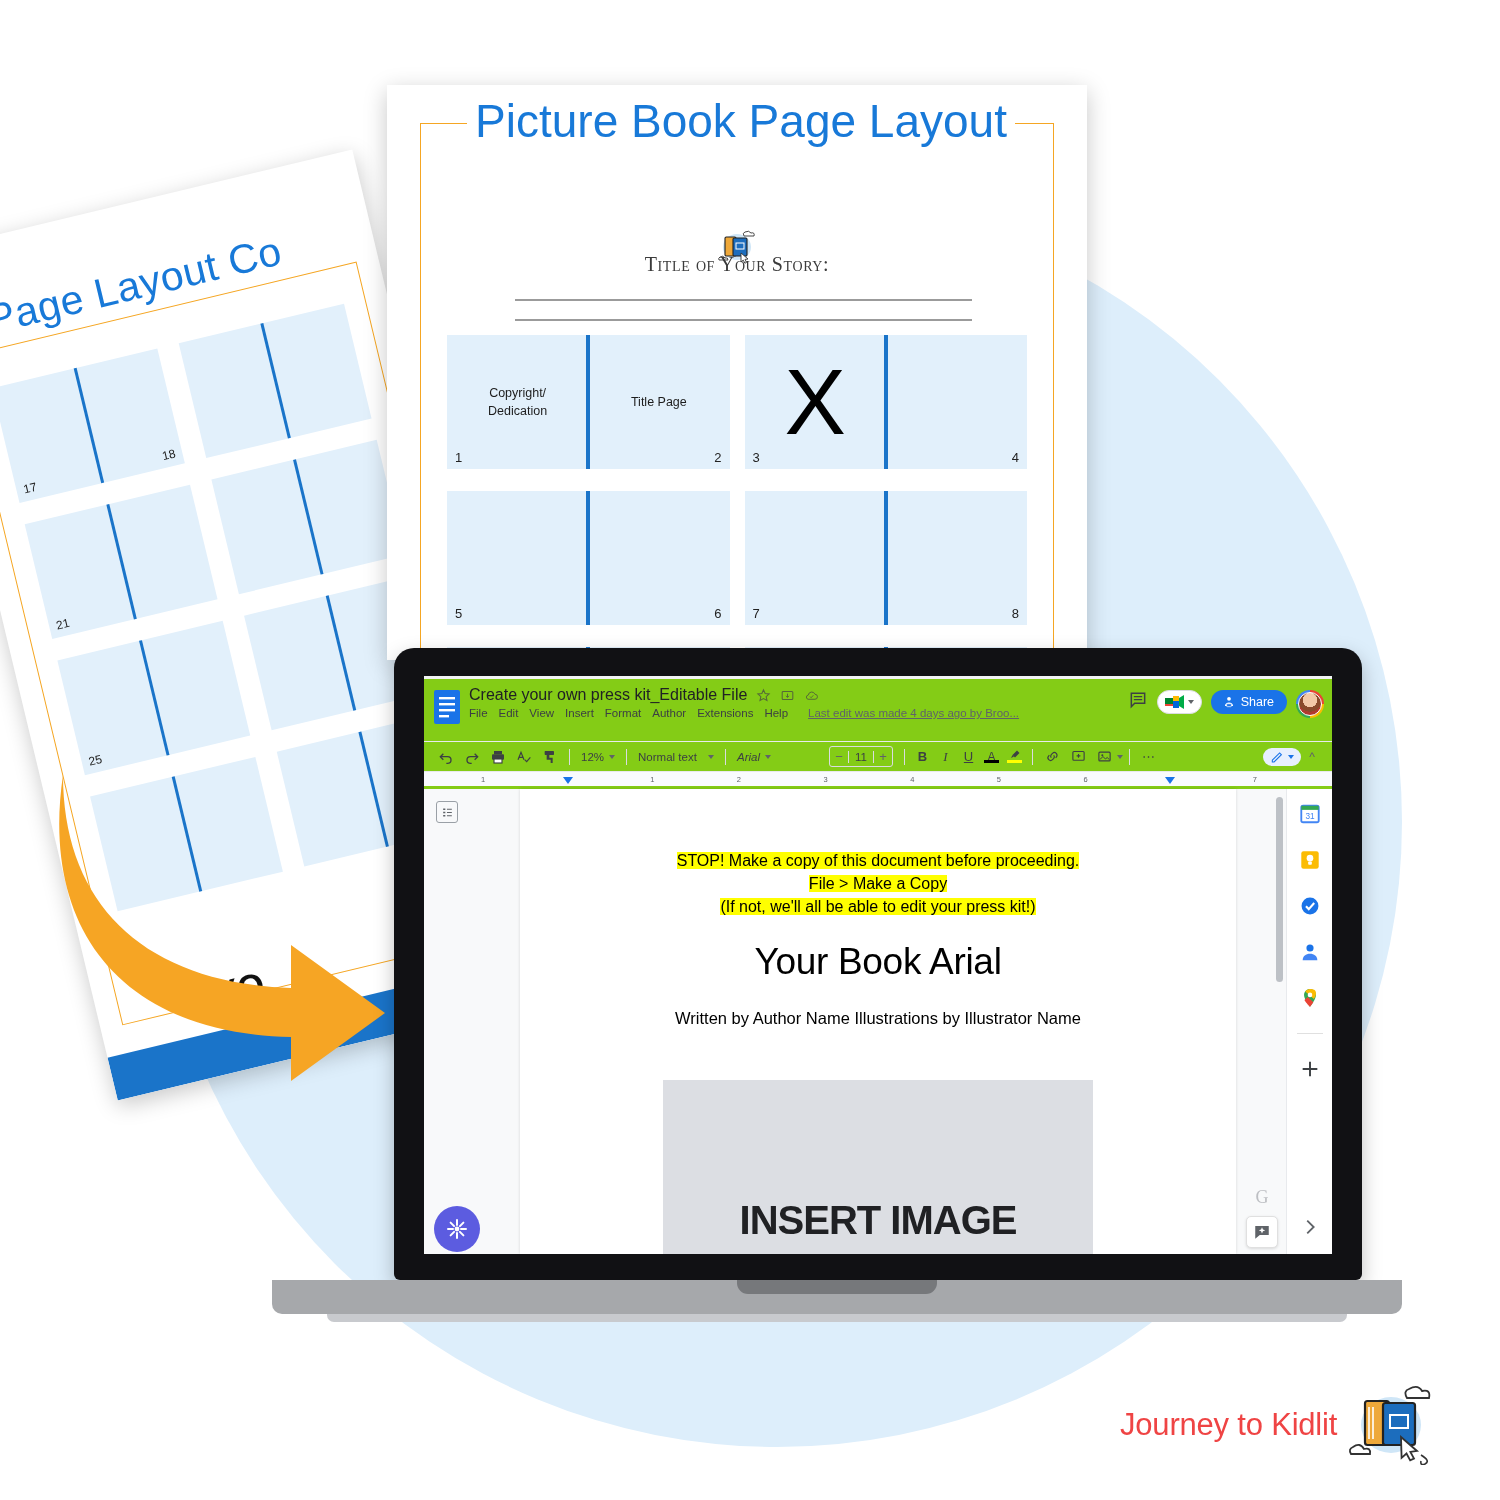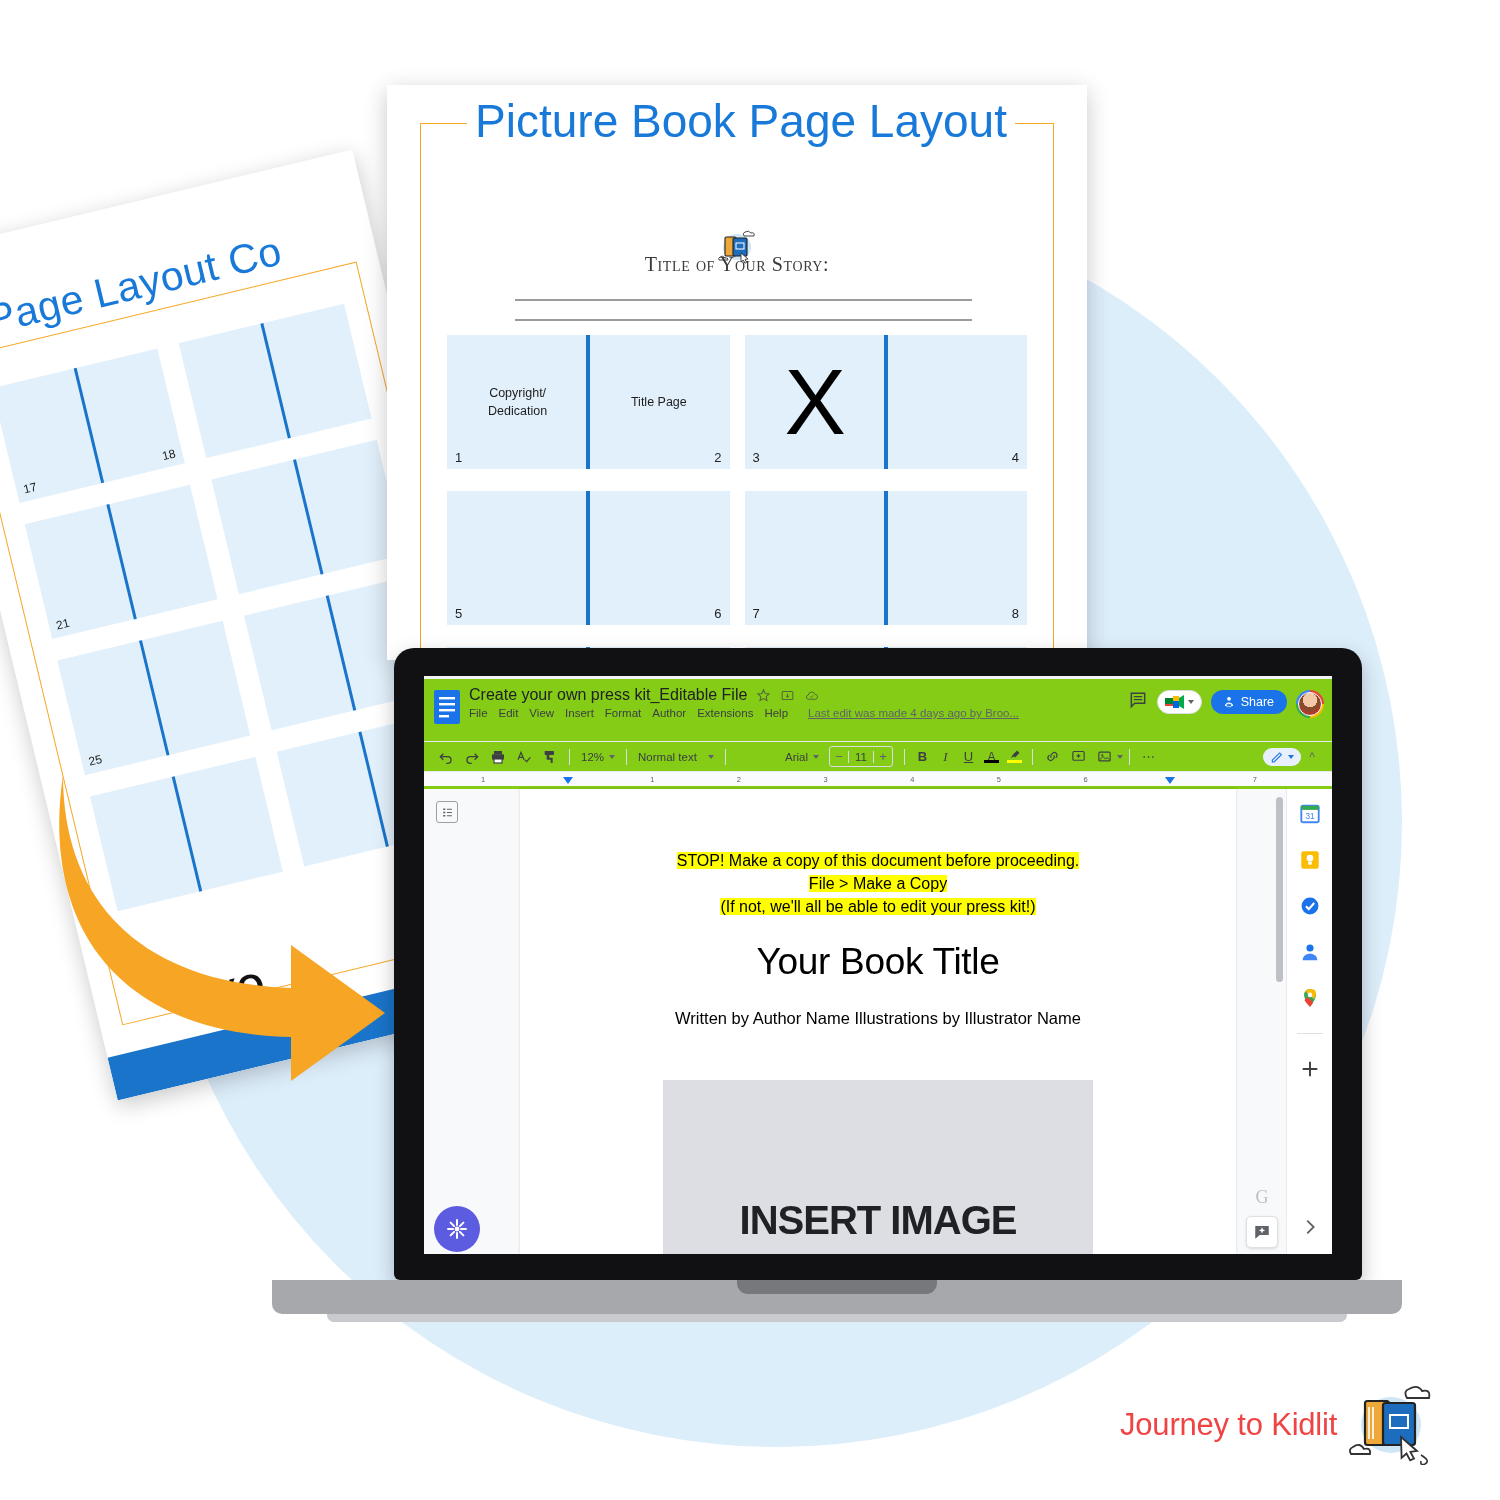--- a/index.html
+++ b/index.html
@@ -224,21 +224,21 @@
     display: flex; align-items: center; gap: 0;
     padding: 2px 9px; height: 30px; border-top: 1px solid #e8eaed;
   }
   .tb-ic { width: 26px; height: 22px; display: flex; align-items: center; justify-content: center; }
   .tb-sep { width: 1px; height: 16px; background: #dadce0; margin: 0 6px; }
   .tb-drop {
     display: flex; align-items: center; gap: 5px;
     padding: 2px 5px; font-size: 11.5px; color: #3c4043; white-space: nowrap;
   }
   .tb-caret { border-left: 3.5px solid transparent; border-right: 3.5px solid transparent; border-top: 4px solid #5f6368; }
-  .tb-font { width: 92px; justify-content: flex-end; }
+  .tb-font { width: 92px; justify-content: flex-start; font-style: italic; }
   .tb-style { width: 86px; justify-content: space-between; }
   .tb-fontsize {
     display: flex; align-items: center; border: 1px solid #dadce0; border-radius: 3px;
     height: 21px; margin: 0 5px;
   }
   .tb-fsbtn { width: 18px; text-align: center; font-size: 13px; color: #5f6368; }
   .tb-fsval { width: 26px; text-align: center; font-size: 11.5px; border-left: 1px solid #dadce0; border-right: 1px solid #dadce0; }
   .tb-b, .tb-i, .tb-u { width: 23px; text-align: center; font-size: 13px; color: #3c4043; }
   .tb-b { font-weight: 700; } .tb-i { font-style: italic; font-family: "Liberation Serif", serif; }
   .tb-u { text-decoration: underline; }
@@ -624,21 +624,21 @@
           </div>
         </div>
 
         <div class="gd-page-area">
           <div class="gd-page">
             <div class="stopline">
               <span class="hl">STOP! Make a copy of this document before proceeding.</span><br>
               <span class="hl">File &gt;  Make a Copy</span><br>
               <span class="hl">(If not, we'll all be able to edit your press kit!)</span>
             </div>
-            <div class="doc-h1">Your Book Title</div>
+            <div class="doc-h1">Your Book Arial</div>
             <div class="doc-sub">Written by Author Name Illustrations by Illustrator Name</div>
             <div class="doc-img-ph">
               <span>INSERT IMAGE</span>
             </div>
           </div>
           <div class="gd-scroll"></div>
         </div>
 
         <div class="gd-rail">
           <svg class="rail-ic" viewBox="0 0 24 24">

